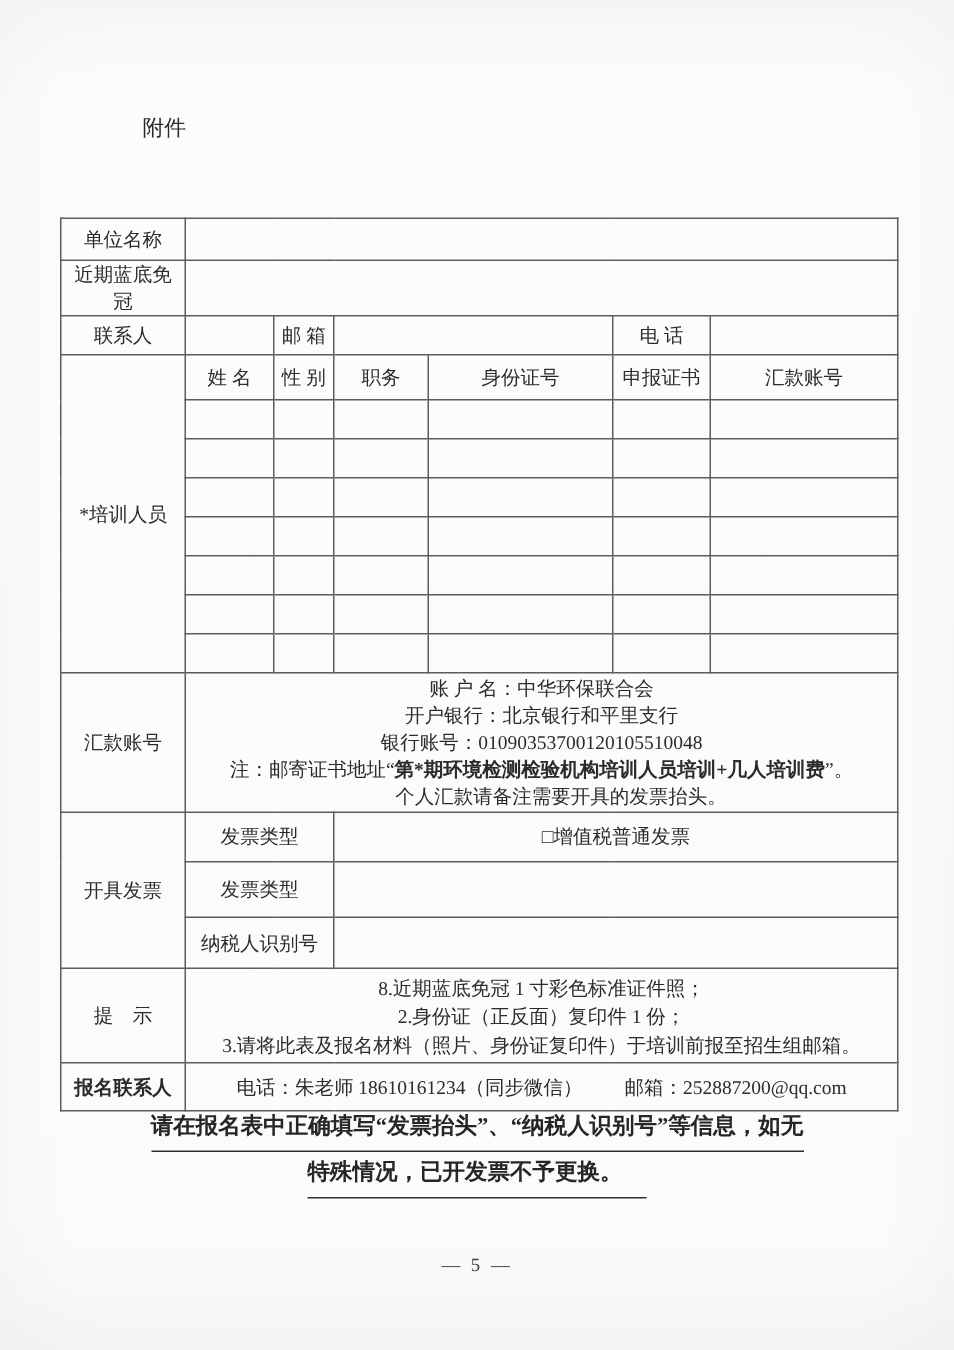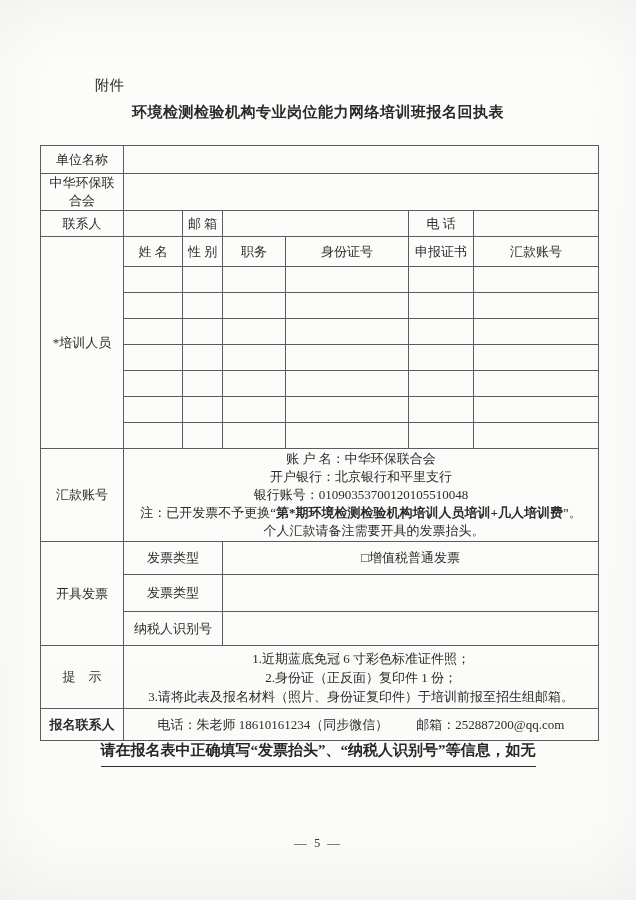--- a/index.html
+++ b/index.html
@@ -62,41 +62,40 @@
     text-align:center; font-size:12.5px; color:#3a3a3a; letter-spacing:2px;
   }
 </style>
 </head>
 <body>
 
 <div class="page">
 
   <div class="attachment">附件</div>
 
-  <div class="doc-title">环境检测检验机构专业岗位能力网络培训班报名回执表</div>
 
   <table class="form">
     <colgroup>
       <col style="width:83px">
         <col style="width:59px">
         <col style="width:40px">
       <col style="width:63px">
         <col style="width:123px">
         <col style="width:65px">
         <col style="width:125px">
     </colgroup>
 
     <tbody>
         <tr style="height:28px">
       <td class="lbl">单位名称</td>
       <td colspan="6"></td>
     </tr>
 
     <tr style="height:27px">
-      <td class="lbl lbl-sm">中华环保联合会</td>
+      <td class="lbl lbl-sm">近期蓝底免冠</td>
       <td colspan="6"></td>
     </tr>
 
     <tr style="height:26px">
       <td class="lbl">联系人</td>
       <td></td>
       <td class="lbl-sm">邮 箱</td>
       <td colspan="2"></td>
       <td>电 话</td>
       <td></td>
@@ -167,21 +166,21 @@
           <td></td>
           <td></td>
         </tr>
 
     <tr style="height:93px">
       <td class="lbl">汇款账号</td>
       <td colspan="6" class="remit">
         <div>账 户 名：中华环保联合会</div>
         <div>开户银行：北京银行和平里支行</div>
         <div>银行账号：01090353700120105510048</div>
-        <div><span>注：已开发票不予更换“</span><b>第*期环境检测检验机构培训人员培训+几人培训费</b><span>”。</span></div>
+        <div><span>注：邮寄证书地址“</span><b>第*期环境检测检验机构培训人员培训+几人培训费</b><span>”。</span></div>
         <div class="indent2">个人汇款请备注需要开具的发票抬头。</div>
       </td>
     </tr>
 
     <tr style="height:33px">
       <td rowspan="3" class="lbl">开具发票</td>
       <td colspan="2">发票类型</td>
       <td colspan="4" class="inv-value">□增值税普通发票</td>
     </tr>
     <tr style="height:37px">
@@ -189,34 +188,37 @@
       <td colspan="4"></td>
     </tr>
     <tr style="height:34px">
       <td colspan="2">纳税人识别号</td>
       <td colspan="4"></td>
     </tr>
 
     <tr style="height:63px">
       <td class="lbl">提　示</td>
       <td colspan="6" class="tips">
-        <div>1.近期蓝底免冠 6 寸彩色标准证件照；</div>
+        <div>8.近期蓝底免冠 1 寸彩色标准证件照；</div>
         <div>2.身份证（正反面）复印件 1 份；</div>
         <div>3.请将此表及报名材料（照片、身份证复印件）于培训前报至招生组邮箱。</div>
       </td>
     </tr>
 
     <tr style="height:32px">
       <td class="lbl bold">报名联系人</td>
       <td colspan="6" class="contact-val">
         <span>电话：朱老师 18610161234（同步微信）</span><span class="gap-left">邮箱：252887200@qq.com</span>
       </td>
     </tr>
   </tbody>
     </table>
 
   <div class="footer-note line1" style="top:741px">
     <span class="ul">请在报名表中正确填写“发票抬头”、“纳税人识别号”等信息，如无</span>
   </div>
+  <div class="footer-note line2" style="top:772px">
+    <span class="ul">特殊情况，已开发票不予更换。</span>
+  </div>
 
   <div class="page-number">— 5 —</div>
 
 </div>
 
 </body></html>

